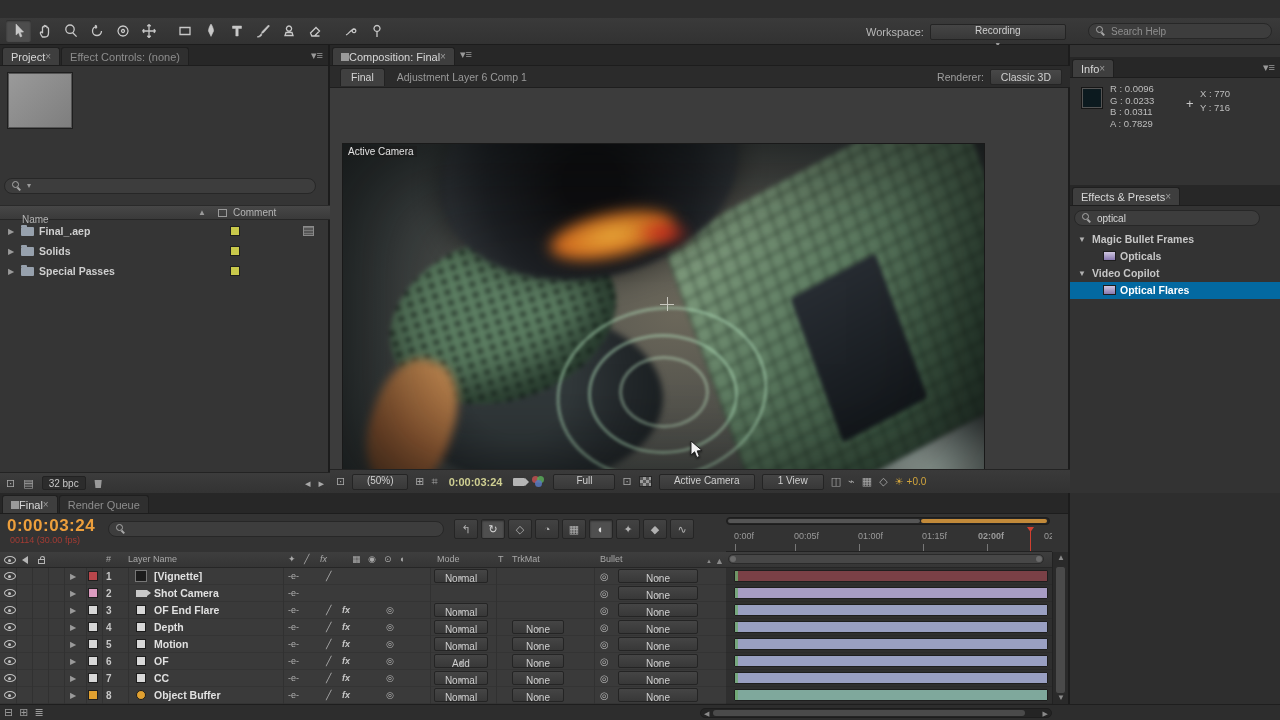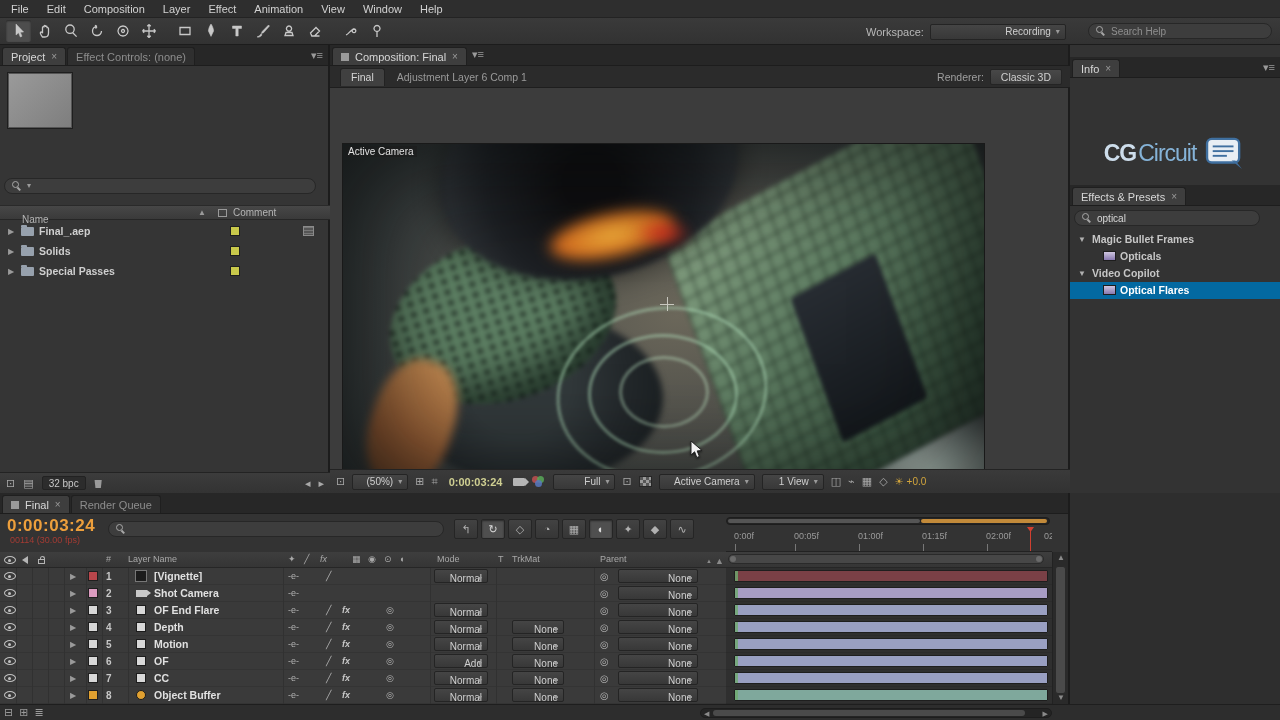--- a/index.html
+++ b/index.html
@@ -11,31 +11,31 @@
   .mi{padding:0 9px;color:#d2d2d2;font-size:11px;cursor:default;}
 
   
   #toolbar{position:absolute;left:0;top:18px;width:1280px;height:27px;background:linear-gradient(#3a3a3a,#323232);border-bottom:1px solid #1c1c1c;display:flex;align-items:center;padding-left:6px;}
   .tool{width:25px;height:22px;display:inline-flex;align-items:center;justify-content:center;border-radius:2px;margin-right:1px;}
   .tool svg{display:block;}
   .tool.on{background:#4d4d4d;box-shadow:inset 0 1px 2px rgba(0,0,0,.5);}
   .tsep{width:10px;height:22px;display:inline-block;}
   #ws-block{position:absolute;left:866px;top:0;height:27px;display:flex;align-items:center;gap:6px;}
   #ws-label{color:#b8b8b8;}
-  .dd{display:inline-flex;align-items:center;justify-content:flex-end;background:linear-gradient(#454545,#383838);border:1px solid #242424;border-radius:2px;height:16px;padding:0 5px;font-size:10px;color:#cfcfcf;gap:5px;}
+  .dd{display:inline-flex;align-items:center;justify-content:flex-start;background:linear-gradient(#454545,#383838);border:1px solid #242424;border-radius:2px;height:16px;padding:0 5px;font-size:10px;color:#cfcfcf;gap:5px;flex-direction:column;}
   .car{color:#9a9a9a;font-size:8px;line-height:1;}
   .search{display:flex;align-items:center;gap:5px;background:#3d3d3d;border:1px solid #272727;border-radius:8px;height:16px;padding:0 7px;color:#8f8f8f;font-size:10px;}
   .mag{width:10px;height:10px;position:relative;display:inline-block;flex:none;}
   .mag::before{content:'';position:absolute;width:5px;height:5px;border:1.5px solid #a8a8a8;border-radius:50%;left:0;top:0;}
   .mag::after{content:'';position:absolute;width:4px;height:1.5px;background:#a8a8a8;transform:rotate(45deg);left:5px;top:7px;}
   #help-search{position:absolute;left:1088px;top:5px;width:184px;}
 
   
   .tabbar{position:absolute;left:0;right:0;top:0;height:21px;background:#272727;border-bottom:1px solid #1d1d1d;display:flex;align-items:flex-end;padding-left:2px;}
-  .tab{height:18px;display:inline-flex;align-items:center;gap:6px;padding:0 8px;margin-right:1px;font-size:11px;color:#8d8d8d;background:#2f2f2f;border:1px solid #1f1f1f;border-bottom:none;border-radius:3px 3px 0 0;}
+  .tab{height:18px;display:inline-flex;align-items:center;gap:0;padding:0 8px;margin-right:1px;font-size:11px;color:#8d8d8d;background:#2f2f2f;border:1px solid #1f1f1f;border-bottom:none;border-radius:3px 3px 0 0;}
   .tab.active{background:#3e3e3e;color:#d8d8d8;}
   .x{color:#9a9a9a;font-size:10px;line-height:1;}
   .pmenu{position:absolute;right:5px;top:4px;color:#9a9a9a;font-size:11px;}
 
   
   #left-panel{position:absolute;left:0;top:45px;width:330px;height:448px;background:#353535;border-right:2px solid #1c1c1c;}
   #center-panel{position:absolute;left:330px;top:45px;width:740px;height:448px;background:#353535;border-right:2px solid #1c1c1c;}
   #right-col{position:absolute;left:1070px;top:45px;width:210px;height:448px;background:#333;}
 
   
@@ -190,31 +190,20 @@
   #sb-icons{position:absolute;left:4px;top:1px;display:flex;gap:6px;color:#9a9a9a;font-size:11px;}
   #sb-scroll{position:absolute;left:700px;top:3px;width:352px;height:10px;background:#242424;border:1px solid #1d1d1d;border-radius:5px;}
   #sb-thumb{position:absolute;left:12px;top:1px;width:312px;height:6px;background:#4a4a4a;border-radius:3px;}
   .sb-arr{position:absolute;top:0;color:#8a8a8a;font-size:7px;line-height:10px;}
 </style>
 </head>
 <body>
 
 <div id="app">
 
-  <div id="menubar">
-      <span class="mi">File</span>
-      <span class="mi">Edit</span>
-      <span class="mi">Composition</span>
-      <span class="mi">Layer</span>
-      <span class="mi">Effect</span>
-      <span class="mi">Animation</span>
-      <span class="mi">View</span>
-      <span class="mi">Window</span>
-      <span class="mi">Help</span>
-    </div>
 
   <div id="toolbar">
     <span id="toolbar-tools" style="display:flex;align-items:center;">
         <span class="tool on">
           <svg width="16" height="16" viewBox="0 0 16 16">
             <path d="M5 1 L5 12 L7.6 9.8 L9.3 14 L11 13.2 L9.3 9.2 L12.6 9 Z" fill="#c8c8c8" stroke="#c8c8c8" stroke-width="0.5"></path>
           </svg>
         </span>
         <span class="tool">
           <svg width="16" height="16" viewBox="0 0 16 16">
@@ -438,31 +427,32 @@
 
   <div id="right-col">
     <div id="info-panel">
       <div class="tabbar">
         <span class="tab active">
           <span>Info</span>
           <span class="x">×</span>
         </span>
         <span class="pmenu">▾≡</span>
       </div>
-    </div>
-    <div id="logo">
-      <span class="lg-cg">CG</span>
-        <span class="lg-ci">Circuit</span>
-      <svg width="42" height="34" viewBox="0 0 44 36">
-        <rect x="3" y="3" width="34" height="25" rx="5" fill="#e8eef4" stroke="#3f6f9f" stroke-width="2.5"></rect>
-        <path d="M29 26 L40 35 L33 26 Z" fill="#3f6f9f"></path>
-        <line x1="9" y1="11" x2="31" y2="11" stroke="#3f6f9f" stroke-width="2"></line>
-        <line x1="9" y1="16" x2="31" y2="16" stroke="#3f6f9f" stroke-width="2"></line>
-        <line x1="9" y1="21" x2="24" y2="21" stroke="#3f6f9f" stroke-width="2"></line>
-      </svg>
+      <div id="info-body">
+        <div id="info-swatch"></div>
+        <div id="info-lines">
+            <div class="iline">R : 0.0096</div>
+            <div class="iline">G : 0.0233</div>
+            <div class="iline">B : 0.0311</div>
+            <div class="iline">A : 0.7829</div>
+          </div>
+        <div id="info-cross">+</div>
+        <div id="info-x">X : 770</div>
+        <div id="info-y">Y : 716</div>
+      </div>
     </div>
     <div id="fx-panel">
       <div class="tabbar">
         <span class="tab active">
           <span>Effects &amp; Presets</span>
           <span class="x">×</span>
         </span>
         <span class="pmenu">▾≡</span>
       </div>
       <div id="fx-search" class="search">
@@ -527,41 +517,41 @@
     <div id="ruler">
       <div id="cti"></div>
     <span class="rlab" style="left: 8px;">0:00f</span>
         <span class="rtick" style="left: 9px;"></span>
         <span class="rlab" style="left: 68px;">00:05f</span>
         <span class="rtick" style="left: 69px;"></span>
         <span class="rlab" style="left: 132px;">01:00f</span>
         <span class="rtick" style="left: 133px;"></span>
         <span class="rlab" style="left: 196px;">01:15f</span>
         <span class="rtick" style="left: 197px;"></span>
-        <span class="rlab" style="left: 260px;">02:00f</span>
+        <span class="rlab" style="left: 252px; font-weight: bold;">02:00f</span>
         <span class="rtick" style="left: 261px;"></span>
         <span class="rlab" style="left: 318px;">02</span>
       </div>
     <div id="tl-header">
       <span class="eye" style="left:4px;"></span>
       <span class="spk" style="left:22px;"></span>
       <span class="lockic" style="left:38px;"></span>
       <span style="left:106px;">#</span>
       <span style="left:128px;">Layer Name</span>
       <span style="left:288px;">✦</span>
       <span style="left:304px;">╱</span>
       <span style="left:320px;font-style:italic;">fx</span>
       <span style="left:352px;">▦</span>
       <span style="left:368px;">◉</span>
       <span style="left:384px;">⊙</span>
       <span style="left:400px;">◐</span>
       <span style="left:437px;">Mode</span>
       <span style="left:498px;">T</span>
       <span style="left:512px;">TrkMat</span>
-      <span style="left:600px;">Parent</span>
+      <span style="left:600px;">Bullet</span>
       <span class="mtn" style="left:706px;font-size:6px;top:6px;">▲</span>
       <span class="mtn" style="left:715px;font-size:9px;top:4px;">▲</span>
       <span class="nav-strip"></span>
     </div>
     <div id="layer-rows">
         <div class="lrow">
           <span class="eye" style="left: 4px;"></span>
           <span class="tri" style="left: 70px;">▶</span>
           <span class="lswatch" style="left: 88px; background: rgb(184, 70, 75);"></span>
           <span class="lnum" style="left: 106px;">1</span>

